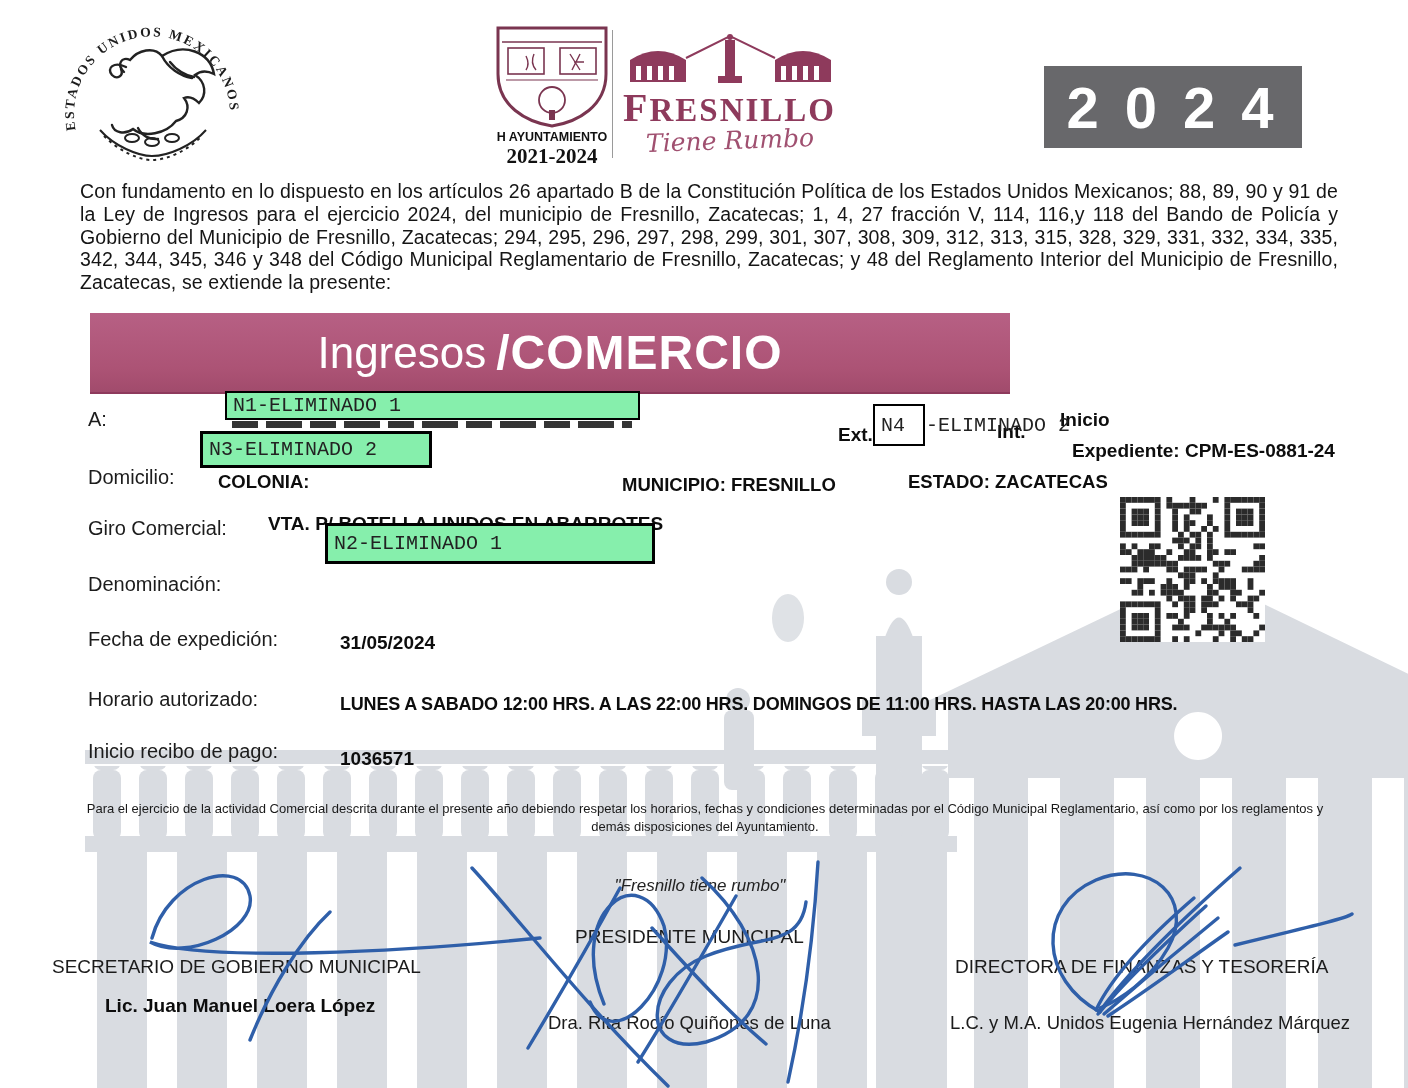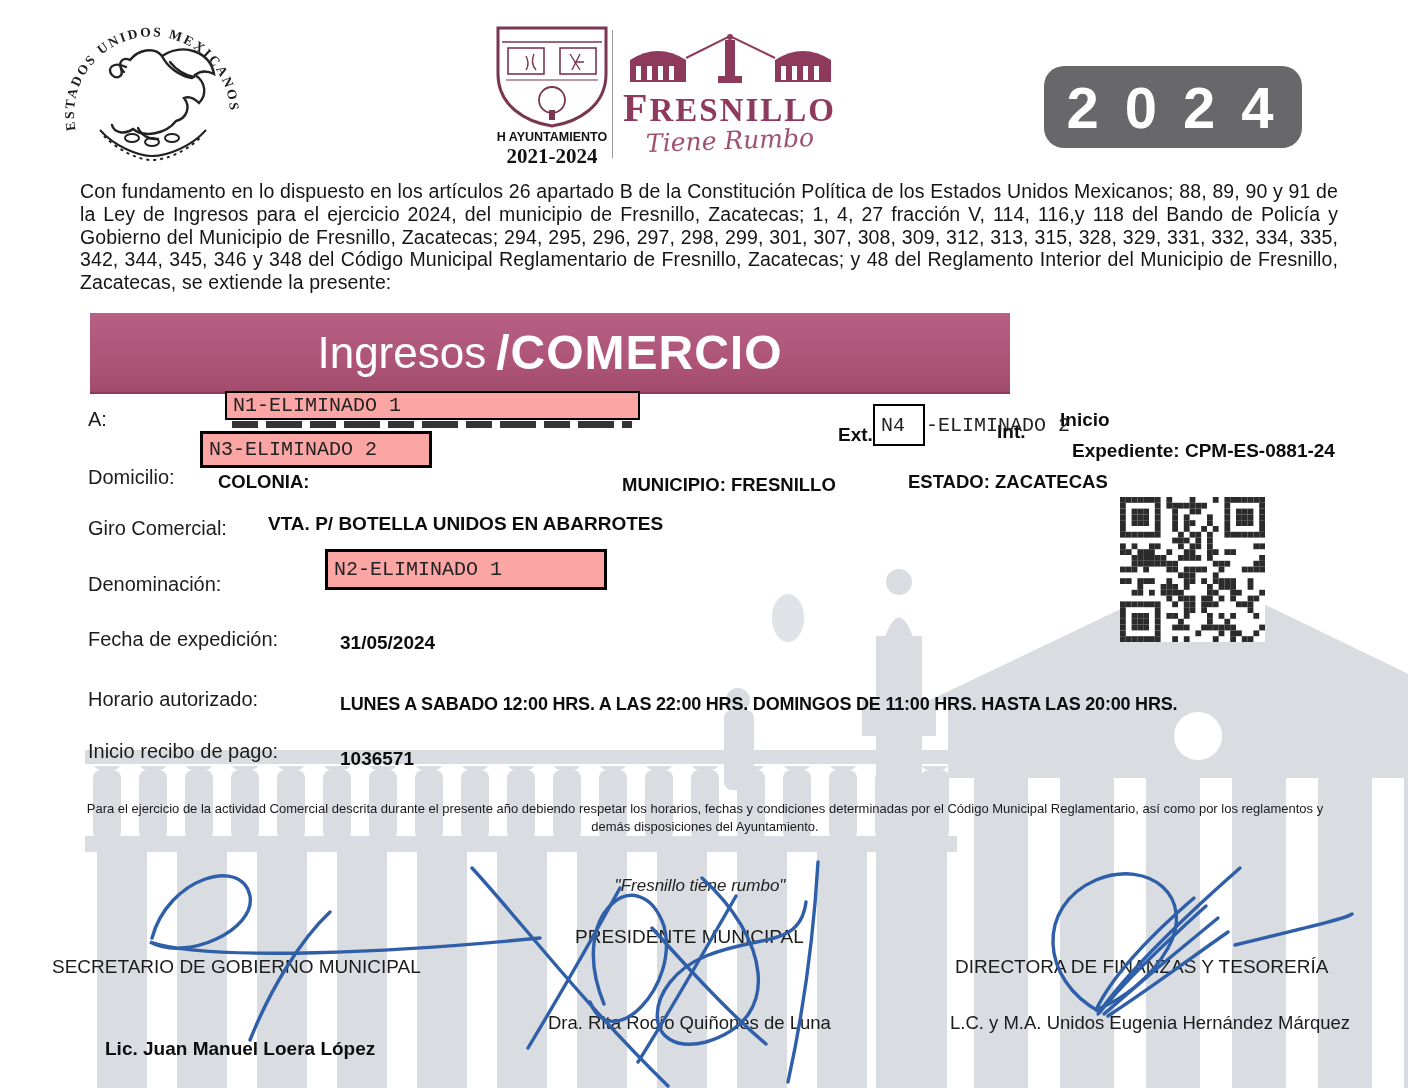--- a/index.html
+++ b/index.html
@@ -10,21 +10,21 @@
   }
   .abs { position:absolute; }
   .layer { position:absolute; inset:0; }
   #watermark { z-index:0; pointer-events:none; }
   .content { z-index:2; }
 
   
   .year-badge {
     left:1044px; top:66px; width:258px; height:82px;
     background:#68686b; color:#fff; display:flex; align-items:center; justify-content:center;
-    font-weight:bold; font-size:58px; letter-spacing:26px; padding-left:20px; box-sizing:border-box;border-radius:20px;
+    font-weight:bold; font-size:58px; letter-spacing:26px; padding-left:20px; box-sizing:border-box;
   }
   .crest-caption1 { left:487px; top:130px; width:130px; text-align:center; font-weight:bold; font-size:12.5px; color:#111; }
   .crest-caption2 { left:487px; top:144px; width:130px; text-align:center; font-weight:bold; font-size:21px; font-family:"Liberation Serif", serif; color:#111; }
   .hdr-divider { left:612px; top:30px; width:1px; height:128px; background:#9a9a9a; }
   .fresnillo-name {
     left:622px; top:88px; width:215px; text-align:center;
     font-family:"Liberation Serif", serif; font-weight:bold; font-size:33px;
     color:#8e3a5c; letter-spacing:2px; line-height:1;
   }
   .fresnillo-name::first-letter { font-size:40px; }
@@ -54,21 +54,21 @@
     left:1048px; top:316px; width:272px; height:76px; background:#e3e3e4;
   }
   .folio-label { position:absolute; left:10px; top:5px; font-weight:bold; font-size:17px; color:#222; }
   .folio-no { position:absolute; left:64px; top:30px; font-size:27px; color:#a33f48; font-family:"Liberation Serif", serif; font-weight:bold; text-decoration:underline; }
   .folio-num { position:absolute; left:180px; top:30px; font-size:27px; color:#a33f48; font-family:"Liberation Serif", serif; letter-spacing:3px; }
 
   
   .lbl { font-size:20px; color:#1c1c1c; }
   .val-b { font-weight:bold; font-size:18.5px; color:#0d0d0d; }
   .mono { font-family:"Liberation Mono", monospace; font-size:20px; color:#222; }
-  .redact { background:#fca5a5; border:2px solid #000; display:flex; align-items:center; padding-left:6px; box-sizing:border-box; }
+  .redact { background:#86efac; border:2px solid #000; display:flex; align-items:center; padding-left:6px; box-sizing:border-box; }
   .redact.thick { border-width:3px; }
   .hidden-strip {
     background:repeating-linear-gradient(90deg,#111 0 26px,transparent 26px 34px,#111 34px 70px,transparent 70px 78px);
     height:7px; opacity:0.85;
   }
 
   .terms {
     left:74px; top:800px; width:1262px; text-align:center;
     font-size:13px; line-height:1.35; color:#1a1a1a;
   }
@@ -209,21 +209,21 @@
     <div class="abs val-b" style="left:1072px; top:440px; font-size:19px;">Expediente: CPM-ES-0881-24</div>
 
     <div class="abs lbl" style="left:88px; top:466px;">Domicilio:</div>
     <div class="abs val-b" style="left:218px; top:471px;">COLONIA:</div>
     <div class="abs val-b" style="left:622px; top:474px;">MUNICIPIO: FRESNILLO</div>
     <div class="abs val-b" style="left:908px; top:471px;">ESTADO: ZACATECAS</div>
 
     <div class="abs lbl" style="left:88px; top:517px;">Giro Comercial:</div>
     <div class="abs val-b" style="left:268px; top:513px; font-size:19px;">VTA. P/ BOTELLA UNIDOS EN ABARROTES</div>
 
-    <div class="abs redact thick mono" style="left:325px; top:549px; width:282px; height:41px;">N2-ELIMINADO 1</div>
+    <div class="abs redact thick mono" style="left:325px; top:523px; width:330px; height:41px;">N2-ELIMINADO 1</div>
     <div class="abs lbl" style="left:88px; top:573px;">Denominación:</div>
 
     <svg id="qr-svg" class="abs" style="left:1120px; top:497px; background:#fff;" width="145" height="145" viewBox="0 0 145 145">
         <g fill="#2b2b2b">
           <rect x="0.00" y="0.00" width="5.80" height="5.80"></rect>
           <rect x="5.80" y="0.00" width="5.80" height="5.80"></rect>
           <rect x="11.60" y="0.00" width="5.80" height="5.80"></rect>
           <rect x="17.40" y="0.00" width="5.80" height="5.80"></rect>
           <rect x="23.20" y="0.00" width="5.80" height="5.80"></rect>
           <rect x="29.00" y="0.00" width="5.80" height="5.80"></rect>
@@ -521,21 +521,21 @@
     <div class="abs lbl" style="left:88px; top:740px;">Inicio recibo de pago:</div>
     <div class="abs val-b" style="left:340px; top:748px; font-size:19px;">1036571</div>
 
     <div class="abs terms">Para el ejercicio de la actividad Comercial descrita durante el presente año debiendo respetar los horarios, fechas y condiciones determinadas por el Código Municipal Reglamentario, así como por los reglamentos y demás disposiciones del Ayuntamiento.</div>
     <div class="abs motto">"Fresnillo tiene rumbo"</div>
 
     <div class="abs sig-title" style="left:52px; top:956px;">SECRETARIO DE GOBIERNO MUNICIPAL</div>
     <div class="abs sig-title" style="left:575px; top:926px;">PRESIDENTE MUNICIPAL</div>
     <div class="abs sig-title" style="left:955px; top:956px;">DIRECTORA DE FINANZAS Y TESORERÍA</div>
 
-    <div class="abs sig-name-b" style="left:105px; top:1038px;">Lic. Juan Manuel Loera López</div>
+    <div class="abs sig-name-b" style="left:105px; top:995px;">Lic. Juan Manuel Loera López</div>
     <div class="abs sig-name" style="left:548px; top:1012px;">Dra. Rita Rocío Quiñones de Luna</div>
     <div class="abs sig-name" style="left:950px; top:1012px;">L.C. y M.A. Unidos Eugenia Hernández Márquez</div>
 
     <svg class="abs" style="left:0; top:0; z-index:3; pointer-events:none;" width="1408" height="1088" viewBox="0 0 1408 1088">
       <g fill="none" stroke="#2f5fa9" stroke-width="3.4" stroke-linecap="round">
 
         <path d="M152,938 C168,878 242,856 250,896 C256,930 186,962 150,942 C210,962 400,952 540,938"></path>
         <path d="M472,868 C520,920 580,1000 668,1086"></path>
         <path d="M620,888 C586,950 552,1008 528,1048"></path>
         <path d="M250,1040 C270,990 300,940 330,912"></path>

